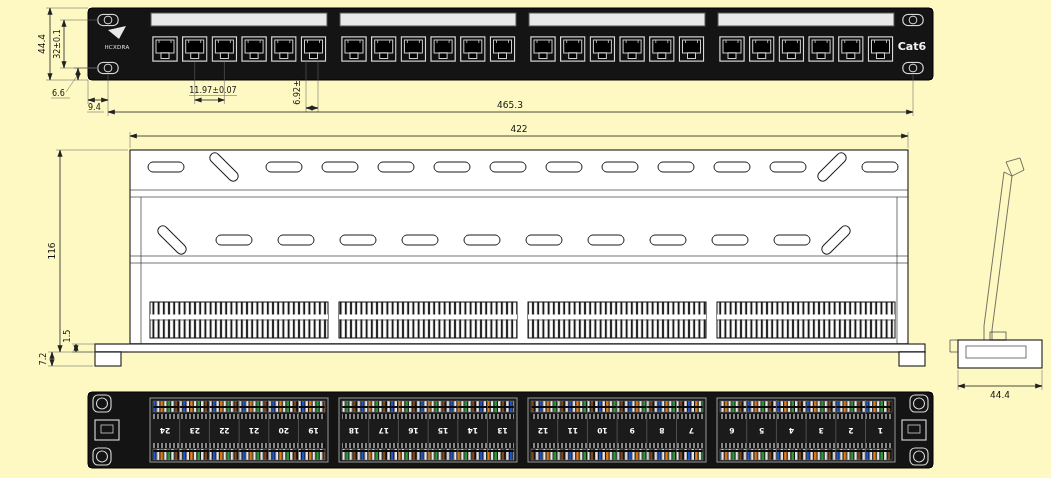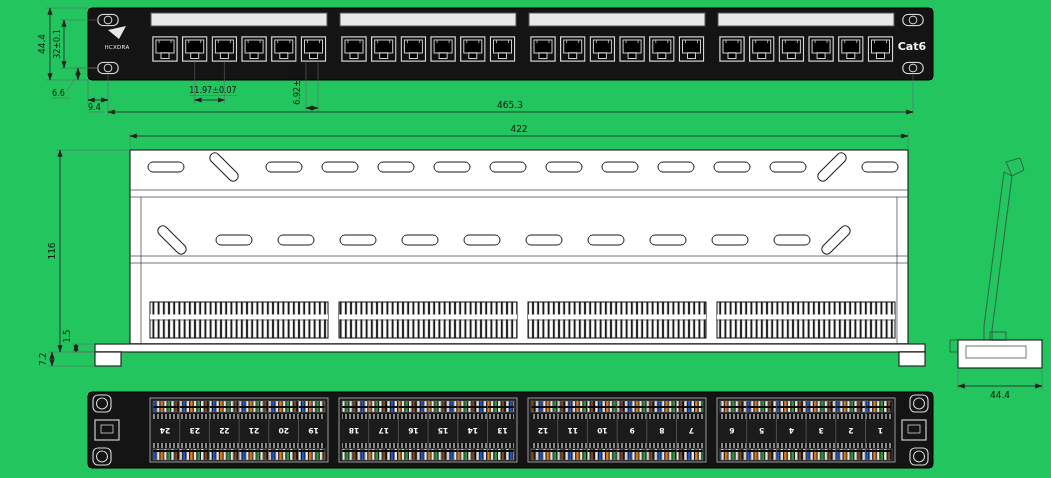--- a/index.html
+++ b/index.html
@@ -1,16 +1,16 @@
 <!DOCTYPE html>
 <html><head>
 <meta charset="utf-8">
 <style>
   html,body{margin:0;padding:0;background:#fff;}
-  .canvas{position:relative;width:1051px;height:478px;background:#22c55e;overflow:hidden;
+  .canvas{position:relative;width:1051px;height:478px;background:#fef9c3;overflow:hidden;
           font-family:"DejaVu Sans", sans-serif;text-align:right;}
   svg{display:block;}
   .outline{fill:#ffffff;stroke:#1a1a1a;stroke-width:1.1;}
   .panel{fill:#141414;stroke:#000;stroke-width:1;}
   .thin{stroke:#3a3a3a;stroke-width:.7;fill:none;}
   .slot{fill:#ffffff;stroke:#1a1a1a;stroke-width:1;}
   .dim{stroke:#222;stroke-width:.8;fill:none;}
   .ext{stroke:#666;stroke-width:.55;fill:none;}
   .dimtxt{font-size:9px;fill:#111;}
   .dimtxt-s{font-size:8px;fill:#111;}

